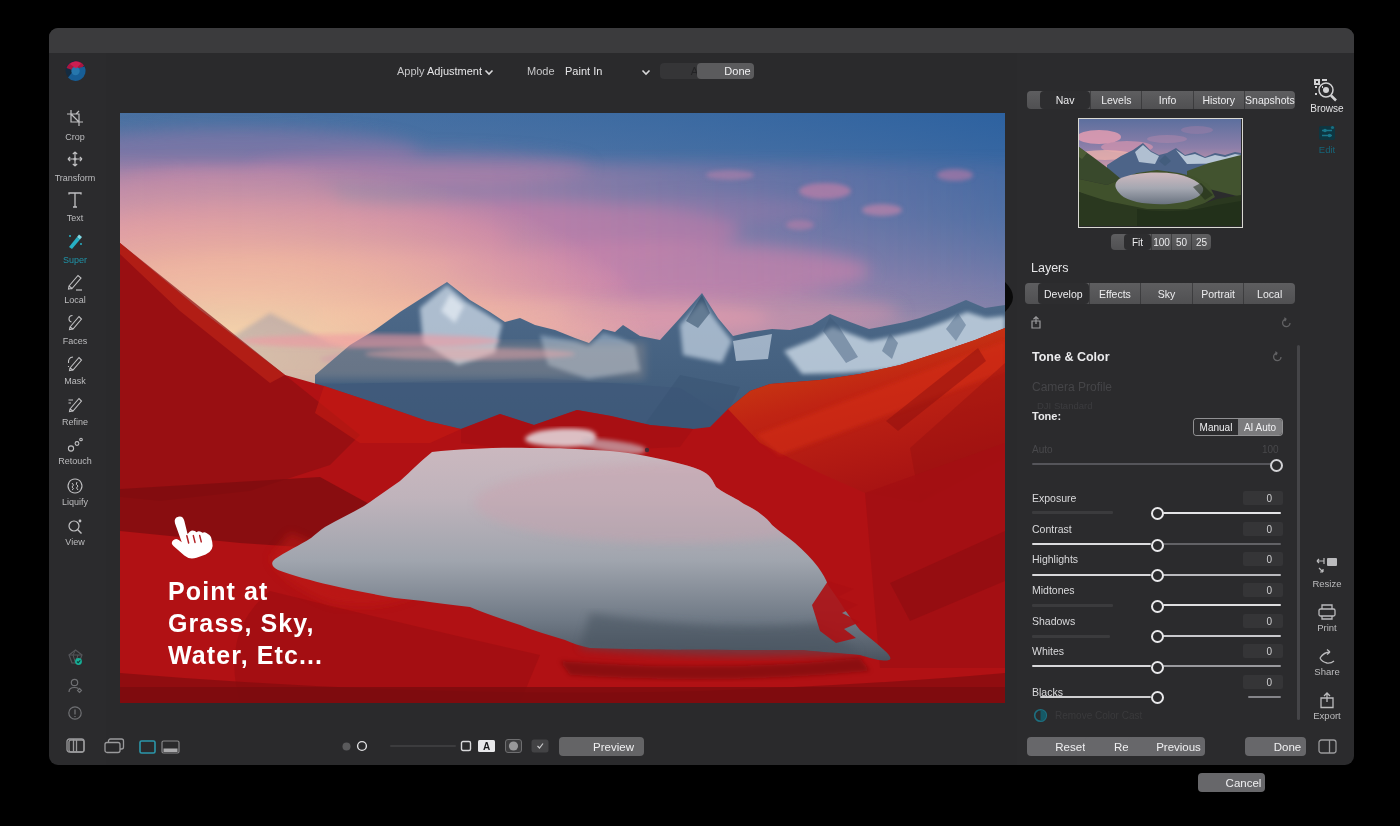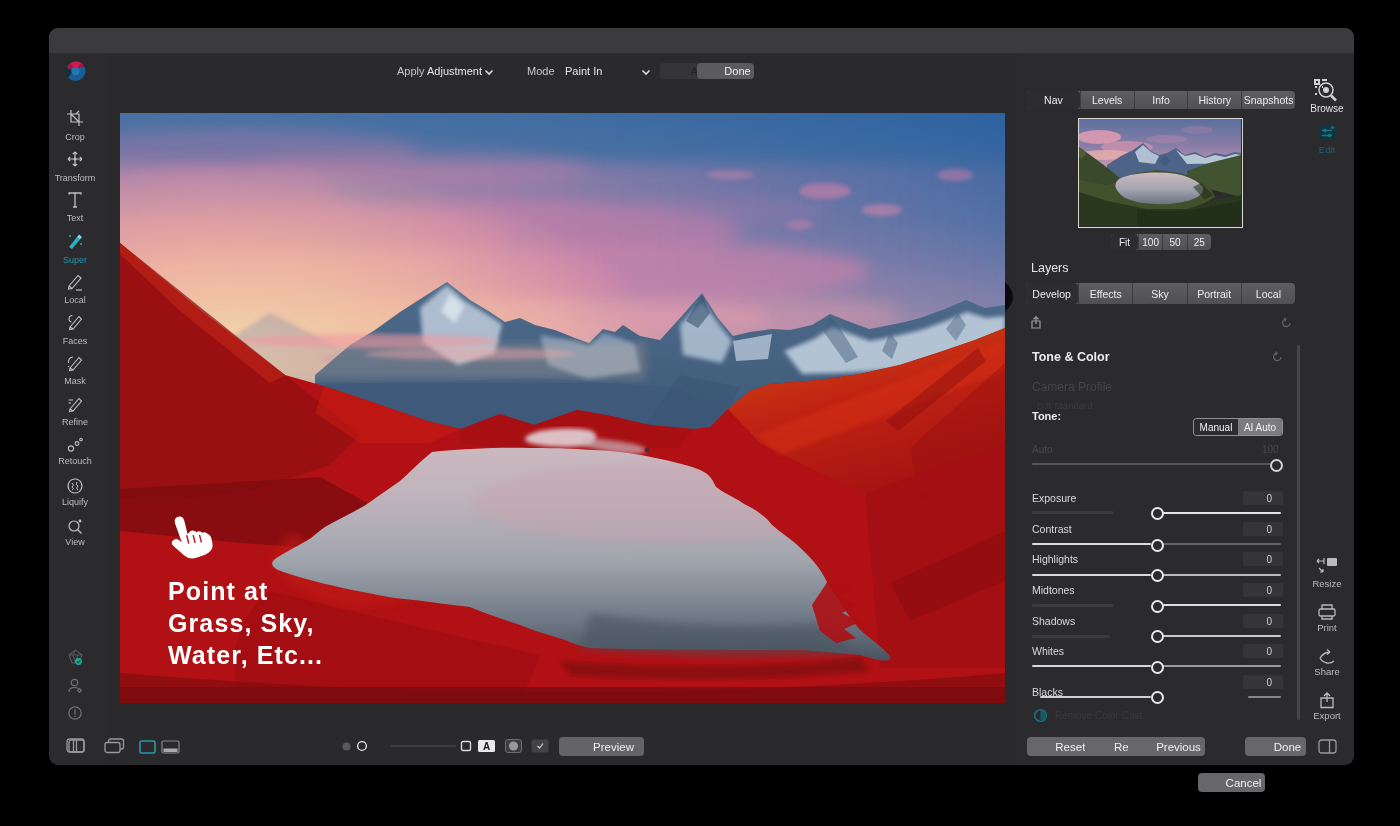--- a/index.html
+++ b/index.html
@@ -3,21 +3,21 @@
 <meta charset="utf-8">
 <style>
   html,body{margin:0;padding:0;background:#000;width:1400px;height:826px;overflow:hidden;
     font-family:"Liberation Sans", sans-serif;}
   .abs{position:absolute;}
   #win{position:absolute;left:49px;top:28px;width:1305px;height:737px;background:#2b2b2d;border-radius:9px;}
   #titlebar{position:absolute;left:49px;top:28px;width:1305px;height:25px;background:#3b3b3d;border-radius:9px 9px 0 0;}
   .lbl{position:absolute;color:#bcbcbe;font-size:9px;text-align:center;}
   .tab-pill{position:absolute;background:linear-gradient(#5e5e60,#505052);border-radius:4px;display:flex;color:#ececee;}
   .seg{flex:1;display:flex;align-items:center;justify-content:center;border-left:1px solid rgba(40,40,42,.55);}
-  .seg:first-child{border-left:none;}
+  .seg:first-child{border-left:none;margin-left:13px;}
   .seg.sel{background:#2d2d2f;border-radius:4px;}
   .btn{position:absolute;background:#67676a;border-radius:4px;color:#f0f0f2;
        display:flex;align-items:center;justify-content:center;padding-left:24px;}
   .slider-label{position:absolute;color:#d9d9db;font-size:10.5px;}
   .slider-val{position:absolute;color:#cfcfd1;font-size:10px;text-align:right;}
   .valbox{position:absolute;background:#353537;border-radius:2px;}
   .track{position:absolute;border-radius:1px;}
   .knob{position:absolute;width:9px;height:9px;border:2px solid #e9e9eb;border-radius:50%;background:#2b2b2d;}
 </style>
 </head>

